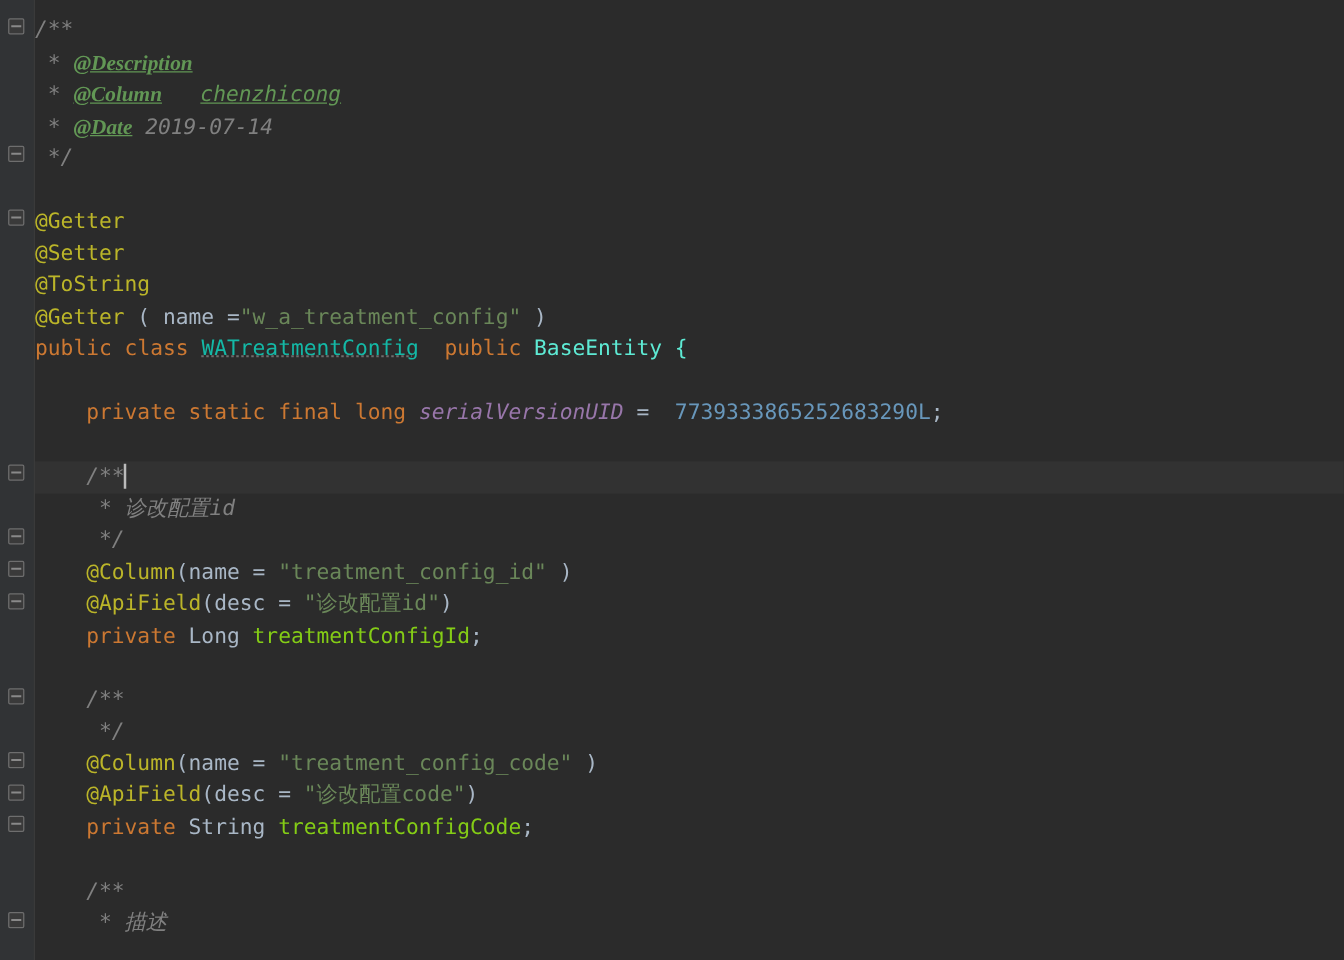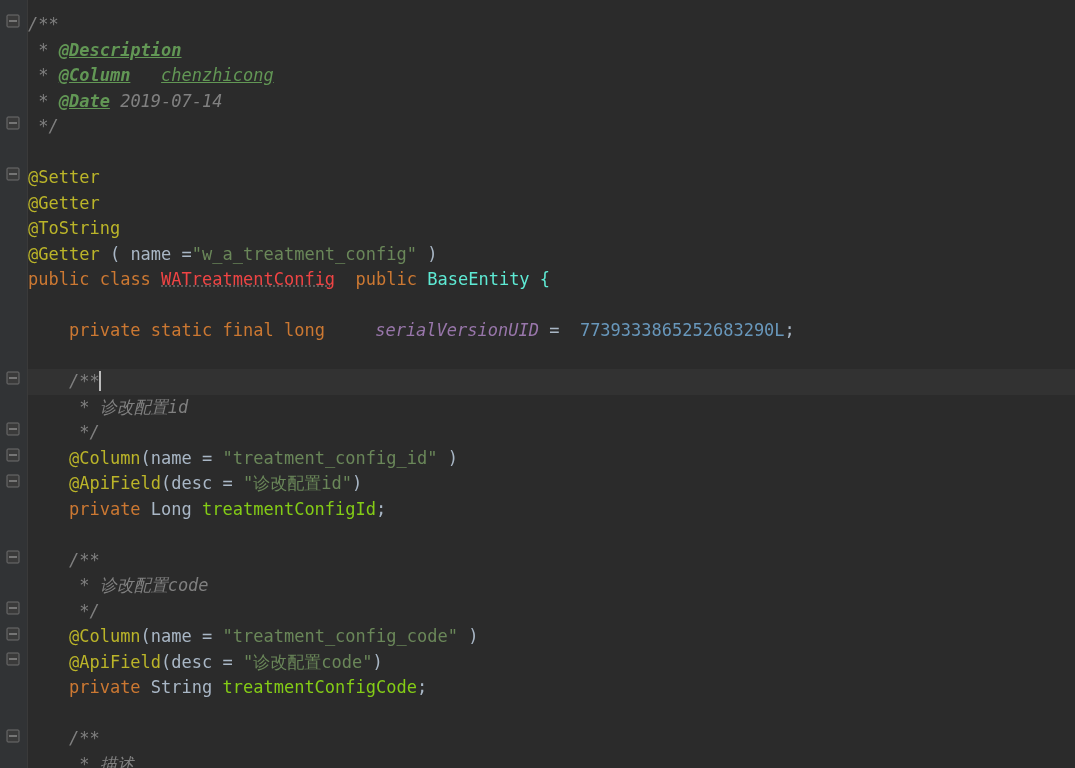--- a/index.html
+++ b/index.html
@@ -39,30 +39,30 @@
       flex: 1;
       padding-top: 12px;
       position: relative;
     }
     .line {
       height: 25.5px;
       white-space: pre;
       padding-left: 0;
     }
     .comment { color: #808080; font-style: italic; }
-    .doc-tag { color: #629755; font-style: italic; font-weight: bold; text-decoration: underline; }
+    .doc-tag { color: #629755; font-style: italic; font-weight: bold; text-decoration: underline; font-family: Liberation Serif, serif; }
     .doc-link { color: #629755; font-style: italic; text-decoration: underline; }
     .keyword { color: #cc7832; }
     .annotation { color: #bbb529; }
     .identifier { color: #a9b7c6; }
-    .class-name { color: #ef4444; margin-top: 16px; }
+    .class-name { color: #14b8a6; margin-top: 16px; }
     .class-underline { text-decoration: underline; text-decoration-style: dotted; text-decoration-color: #6e6e6e; }
     .string { color: #6a8759; }
     .number { color: #6897bb; text-align: right; }
-    .field-italic { color: #9876aa; font-style: italic; margin-left: 40px; }
+    .field-italic { color: #9876aa; font-style: italic; }
     .field-purple { color: #84cc16; }
     .paren { color: #a9b7c6; }
     .eq { color: #a9b7c6; }
     .brace { color: #5eead4; }
     .current-line {
       background: #323232;
     }
     .cursor {
       display: inline-block;
       width: 2px;
@@ -126,37 +126,36 @@
         <line x1="3" y1="7" x2="11" y2="7" stroke="#8a8a8a" stroke-width="1.5"></line>
       </svg>
   </div>
   <div class="code">
     <div class="line"><span class="comment">/**</span></div>
     <div class="line"><span class="comment"> * </span><span class="doc-tag">@Description</span></div>
     <div class="line"><span class="comment"> * </span><span class="doc-tag">@Column</span><span class="comment">   </span><span class="doc-link">chenzhicong</span></div>
     <div class="line"><span class="comment"> * </span><span class="doc-tag">@Date</span><span class="comment"> 2019-07-14</span></div>
     <div class="line"><span class="comment"> */</span></div>
     <div class="line"></div>
+    <div class="line"><span class="annotation">@Getter</span></div>
     <div class="line"><span class="annotation">@Setter</span></div>
-    <div class="line"><span class="annotation">@Getter</span></div>
     <div class="line"><span class="annotation">@ToString</span></div>
     <div class="line"><span class="annotation">@Getter</span><span class="paren"> ( </span><span class="identifier">name</span><span class="eq"> =</span><span class="string">"w_a_treatment_config"</span><span class="paren"> )</span></div>
     <div class="line"><span class="keyword">public</span><span> </span><span class="keyword">class</span><span> </span><span class="class-name class-underline">WATreatmentConfig</span><span>  </span><span class="keyword">public</span><span class="brace"> BaseEntity {</span></div>
     <div class="line"></div>
     <div class="line"><span>    </span><span class="keyword">private</span><span> </span><span class="keyword">static</span><span> </span><span class="keyword">final</span><span> </span><span class="keyword">long</span><span> </span><span class="field-italic">serialVersionUID</span><span class="eq"> =  </span><span class="number">7739333865252683290L</span><span>;</span></div>
     <div class="line"></div>
     <div class="line current-line"><span class="comment">    /**</span><span class="cursor"></span></div>
     <div class="line"><span class="comment">     * 诊改配置id</span></div>
     <div class="line"><span class="comment">     */</span></div>
     <div class="line"><span>    </span><span class="annotation">@Column</span><span class="paren">(</span><span class="identifier">name</span><span class="eq"> = </span><span class="string">"treatment_config_id"</span><span class="paren"> )</span></div>
     <div class="line"><span>    </span><span class="annotation">@ApiField</span><span class="paren">(</span><span class="identifier">desc</span><span class="eq"> = </span><span class="string">"诊改配置id"</span><span class="paren">)</span></div>
     <div class="line"><span>    </span><span class="keyword">private</span><span> Long </span><span class="field-purple">treatmentConfigId</span><span>;</span></div>
     <div class="line"></div>
     <div class="line"><span class="comment">    /**</span></div>
-    <div class="line"><span class="comment">     * 诊改配置code</span></div>
     <div class="line"><span class="comment">     */</span></div>
     <div class="line"><span>    </span><span class="annotation">@Column</span><span class="paren">(</span><span class="identifier">name</span><span class="eq"> = </span><span class="string">"treatment_config_code"</span><span class="paren"> )</span></div>
     <div class="line"><span>    </span><span class="annotation">@ApiField</span><span class="paren">(</span><span class="identifier">desc</span><span class="eq"> = </span><span class="string">"诊改配置code"</span><span class="paren">)</span></div>
     <div class="line"><span>    </span><span class="keyword">private</span><span> String </span><span class="field-purple">treatmentConfigCode</span><span>;</span></div>
     <div class="line"></div>
     <div class="line"><span class="comment">    /**</span></div>
     <div class="line"><span class="comment">     * 描述</span></div>
   </div>
 </div>
 

